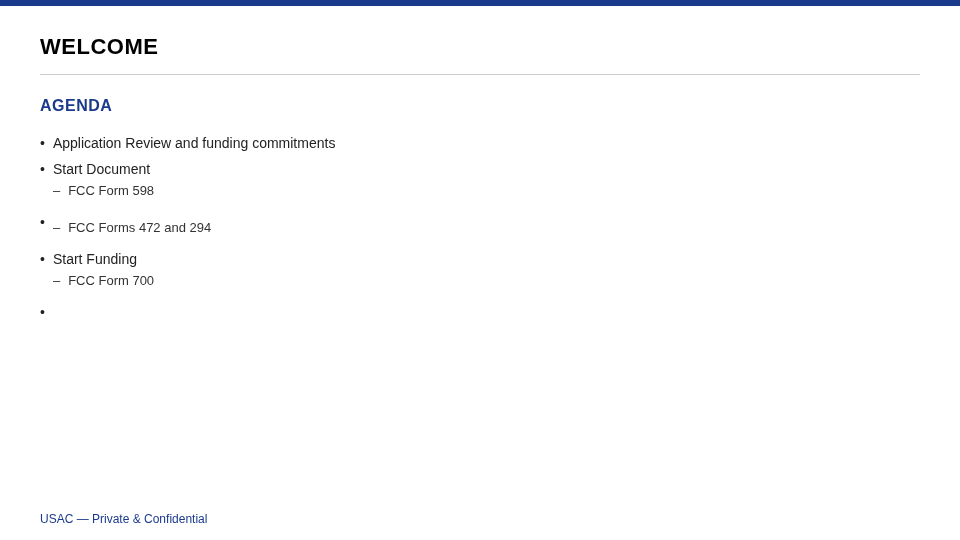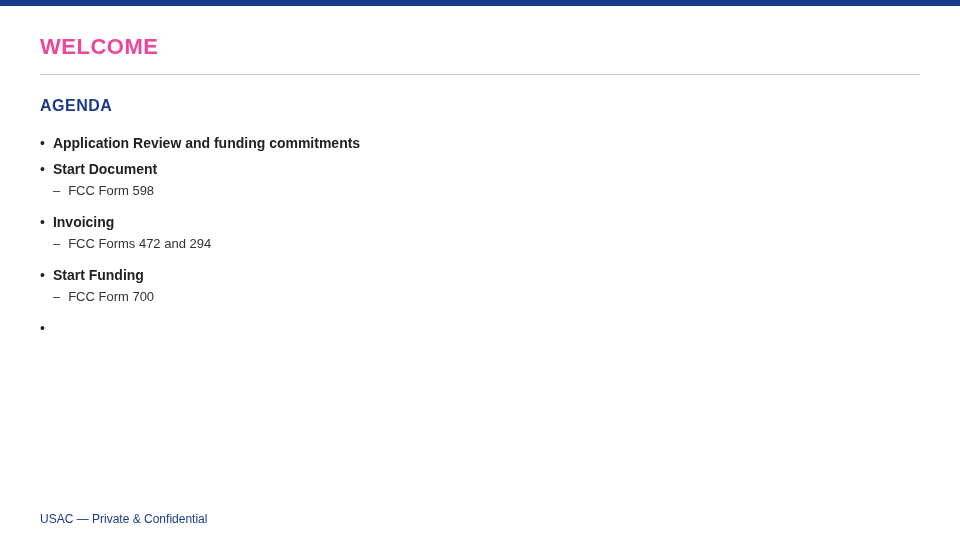--- a/index.html
+++ b/index.html
@@ -23,21 +23,21 @@
       width: 100%;
     }
 
     .content {
       padding: 28px 40px 20px 40px;
     }
 
     .welcome-title {
       font-size: 22px;
       font-weight: bold;
-      color: #ec4899;
+      color: #000000;
       letter-spacing: 0.5px;
       margin-bottom: 14px;
     }
 
     .divider {
       border: none;
       border-top: 1px solid #cccccc;
       margin-bottom: 22px;
     }
 
@@ -63,21 +63,21 @@
     }
 
     .bullet {
       color: #222222;
       margin-right: 8px;
       font-size: 14px;
       flex-shrink: 0;
     }
 
     .item-text {
-      font-weight: bold;
+      font-weight: normal;
       color: #222222;
     }
 
     .sub-list {
       list-style: none;
       margin-top: 6px;
       margin-left: 0;
     }
 
     .sub-list li {
@@ -136,21 +136,20 @@
             <span class="sub-bullet">–</span>
             <span>FCC Form 598</span>
           </li>
         </ul>
       </div>
     </li>
 
     <li>
       <span class="bullet">•</span>
       <div class="agenda-item-wrapper">
-        <span class="item-text">Invoicing</span>
         <ul class="sub-list">
           <li>
             <span class="sub-bullet">–</span>
             <span>FCC Forms 472 and 294</span>
           </li>
         </ul>
       </div>
     </li>
 
     <li>

